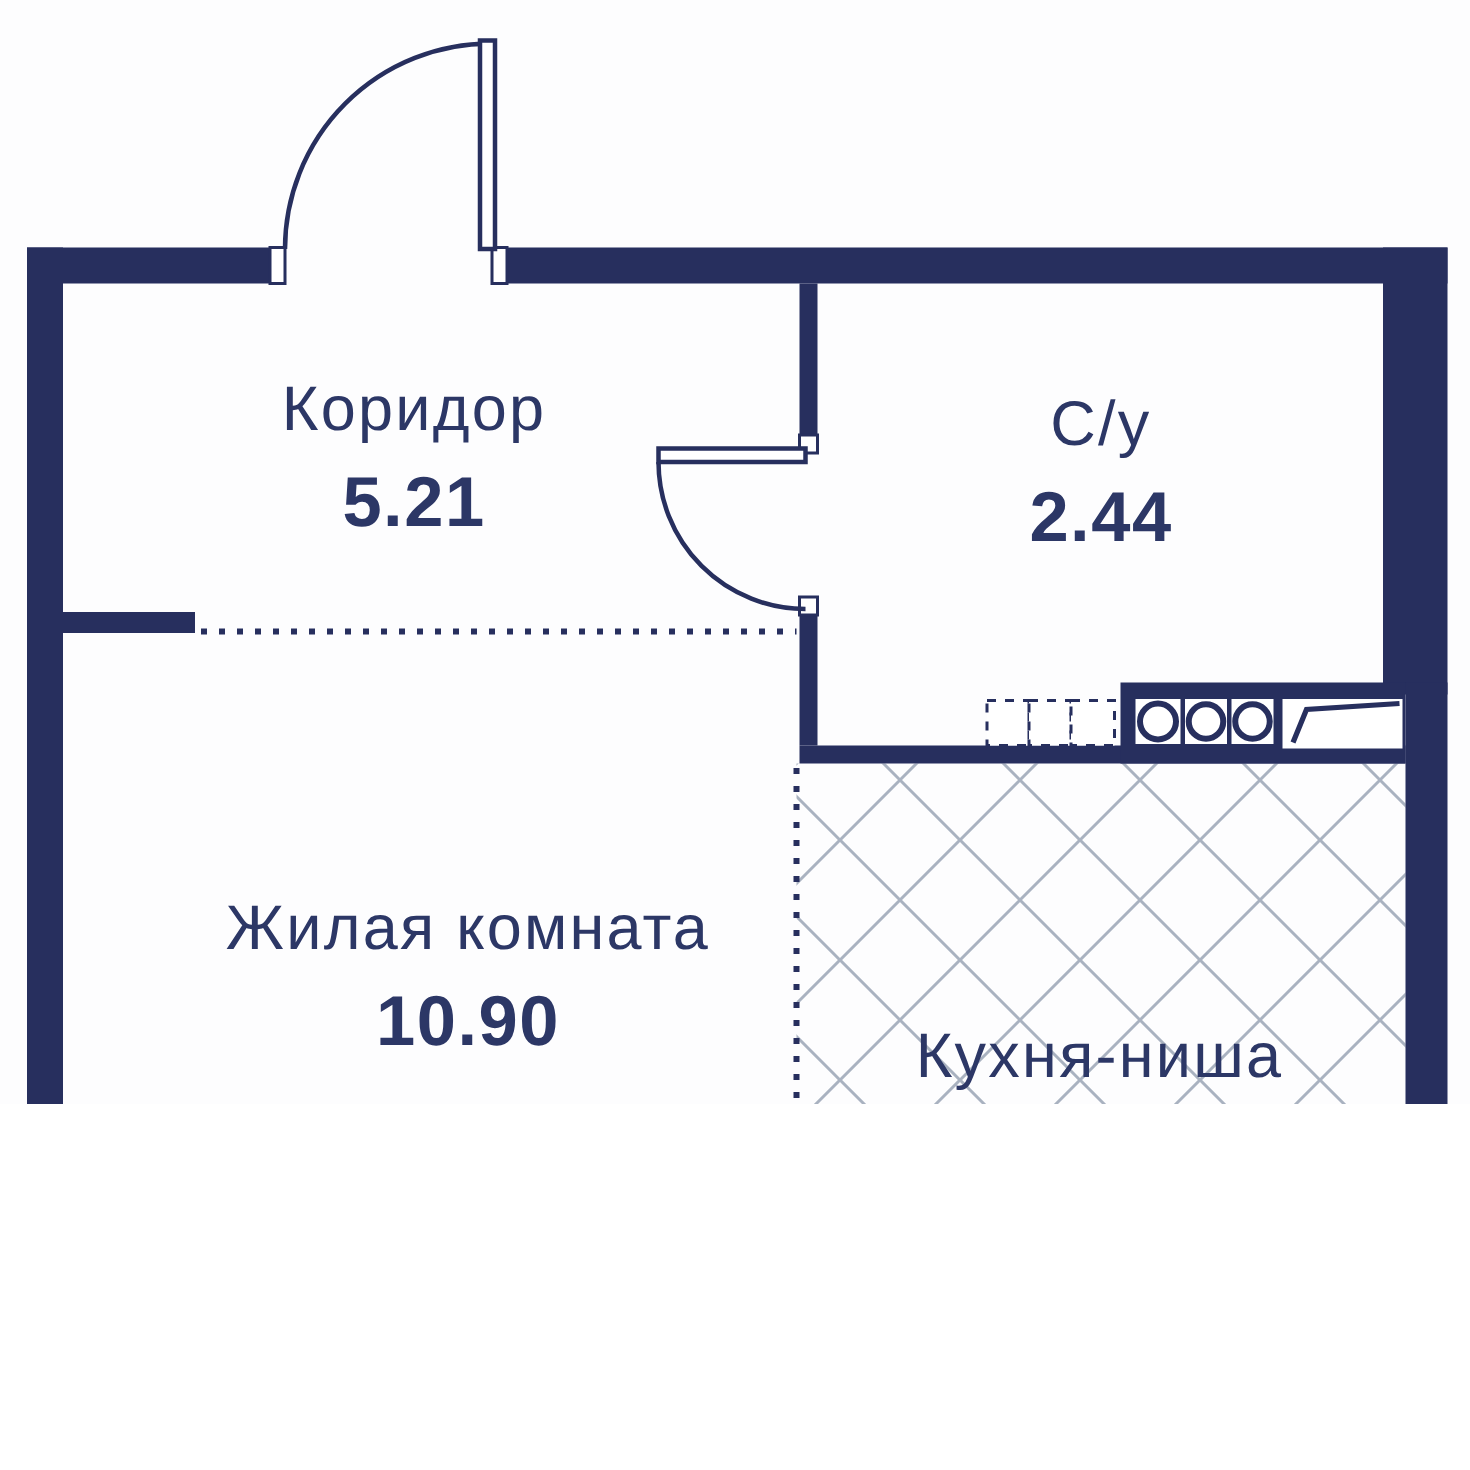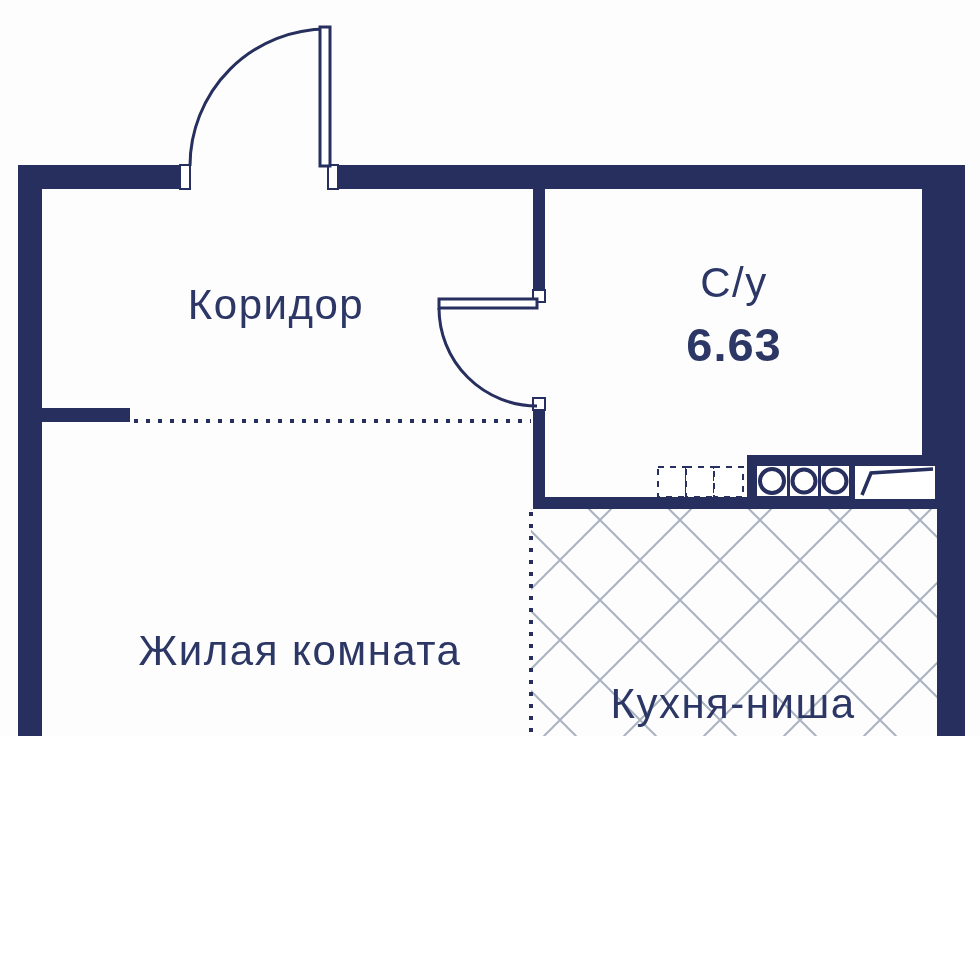--- a/index.html
+++ b/index.html
@@ -117,28 +117,30 @@
       <path d="M545 925 L810 925" stroke="#272f5e" stroke-width="1.5"></path>
       <rect x="541" y="915" width="12" height="19" fill="#ffffff" stroke="#272f5e" stroke-width="2"></rect>
       <rect x="803" y="915" width="12" height="19" fill="#ffffff" stroke="#272f5e" stroke-width="2"></rect>
       <rect x="668" y="915" width="16" height="19" fill="#ffffff" stroke="#272f5e" stroke-width="2"></rect>
       <rect x="550" y="933" width="258" height="17" fill="#ffffff"></rect>
     </g>
   </svg>
 
   <div class="room-label" style="left:276px; top:305px;">
     <span class="room-name">Коридор</span>
+    <span class="room-area">5.21</span>
   </div>
 
   <div class="room-label" style="left:734px; top:315px;text-align:center;">
     <span class="room-name">С/у</span>
-    <span class="room-area">6.63</span>
+    <span class="room-area">2.44</span>
   </div>
 
-  <div class="room-label" style="left:300px; top:651px;">
+  <div class="room-label" style="left:312px; top:651px;">
     <span class="room-name">Жилая комната</span>
+    <span class="room-area">10.90</span>
   </div>
 
   <div class="room-label" style="left:733px; top:704px;">
     <span class="room-name">Кухня-ниша</span>
   </div>
 
 </div>
 
 </body></html>

